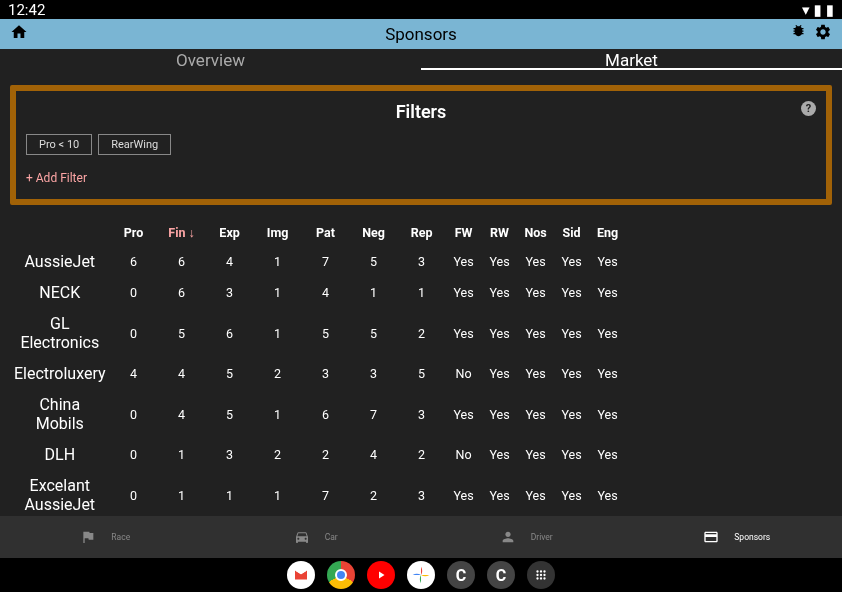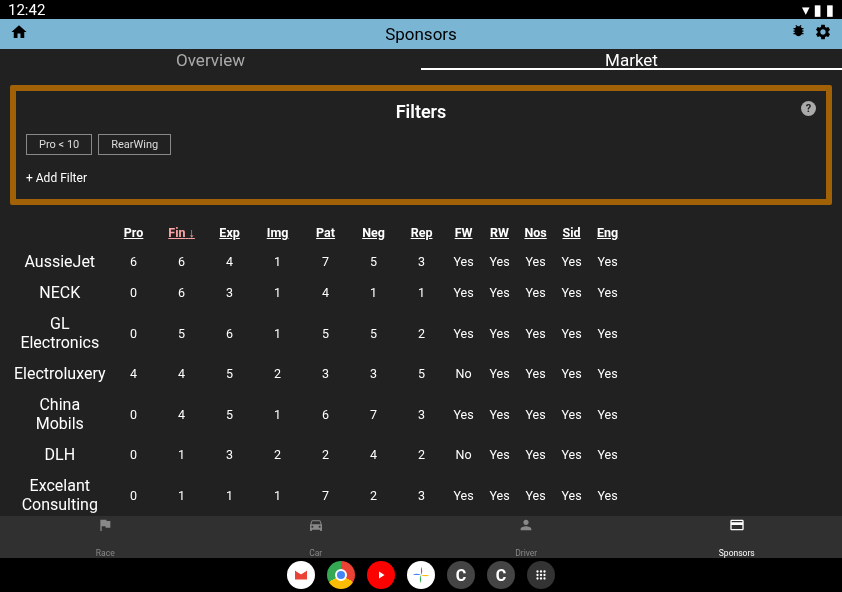--- a/index.html
+++ b/index.html
@@ -17,33 +17,33 @@
 .tab { flex: 1; display: flex; align-items: center; justify-content: center; font-size: 17px; color: #aaa; cursor: pointer; position: relative; }
 .tab.active { color: #fff; }
 .tab.active::after { content: ''; position: absolute; bottom: 0; left: 0; right: 0; height: 2px; background: #fff; }
 
 .content { padding: 15px 10px 0; background: #212121; }
 .filters-panel { border: 6px solid #a16207; border-radius: 2px; padding: 10px 10px 14px; position: relative; }
 .filters-title { text-align: center; font-size: 18px; font-weight: 600; margin-bottom: 12px; }
 .help-icon { position: absolute; top: 10px; right: 10px; width: 15px; height: 15px; border-radius: 50%; background: #aaa; color: #212121; display: flex; align-items: center; justify-content: center; font-size: 11px; font-weight: 700; cursor: pointer; }
 .filter-chips { display: flex; gap: 6px; margin-bottom: 16px; }
 .chip { border: 1px solid #888; border-radius: 0; padding: 3px 12px; font-size: 11px; color: #ddd; cursor: pointer; }
-.add-filter { color: #ffffff; font-size: 12px; cursor: pointer; }
+.add-filter { color: #fca5a5; font-size: 12px; cursor: pointer; }
 
 .table-wrap { margin-top: 14px; }
 table { border-collapse: collapse; font-size: 12.5px; }
 th, td { text-align: center; padding: 6px 0; }
-th { font-weight: 700; color: #fff; text-decoration: underline; }
+th { font-weight: 700; color: #fff; }
 th.sorted { color: #fca5a5; white-space: nowrap; }
 .name-col { width: 90px; text-align: center; font-size: 16px; padding: 6px 4px; }
 .num-col { width: 48px; }
 .bool-col { width: 36px; }
 
 .bottom-nav { position: absolute; bottom: 34px; left: 0; right: 0; height: 42px; background: #303030; display: flex; }
-.nav-item { flex: 1; display: flex; flex-direction: column; align-items: center; justify-content: center; gap: 15px; cursor: pointer; color: #888; }
+.nav-item { flex: 1; display: flex; flex-direction: row; align-items: center; justify-content: center; gap: 15px; cursor: pointer; color: #888; }
 .nav-item.active { color: #fff; }
 .nav-label { font-size: 8.5px; }
 
 .android-nav { position: absolute; bottom: 0; left: 0; right: 0; height: 34px; background: #000; display: flex; align-items: center; justify-content: center; gap: 12px; }
 .android-nav .dock-icon { width: 28px; height: 28px; border-radius: 50%; display: flex; align-items: center; justify-content: center; cursor: pointer; }
 </style>
 </head>
 <body>
 
 <div class="status-bar">
@@ -192,21 +192,21 @@
             <td class="num-col">2</td>
             <td class="num-col">4</td>
             <td class="num-col">2</td>
             <td class="bool-col">No</td>
             <td class="bool-col">Yes</td>
             <td class="bool-col">Yes</td>
             <td class="bool-col">Yes</td>
             <td class="bool-col">Yes</td>
           </tr>
           <tr>
-            <td class="name-col">Excelant Consulting</td>
+            <td class="name-col">Excelant AussieJet</td>
             <td class="num-col">0</td>
             <td class="num-col">1</td>
             <td class="num-col">1</td>
             <td class="num-col">1</td>
             <td class="num-col">7</td>
             <td class="num-col">2</td>
             <td class="num-col">3</td>
             <td class="bool-col">Yes</td>
             <td class="bool-col">Yes</td>
             <td class="bool-col">Yes</td>

